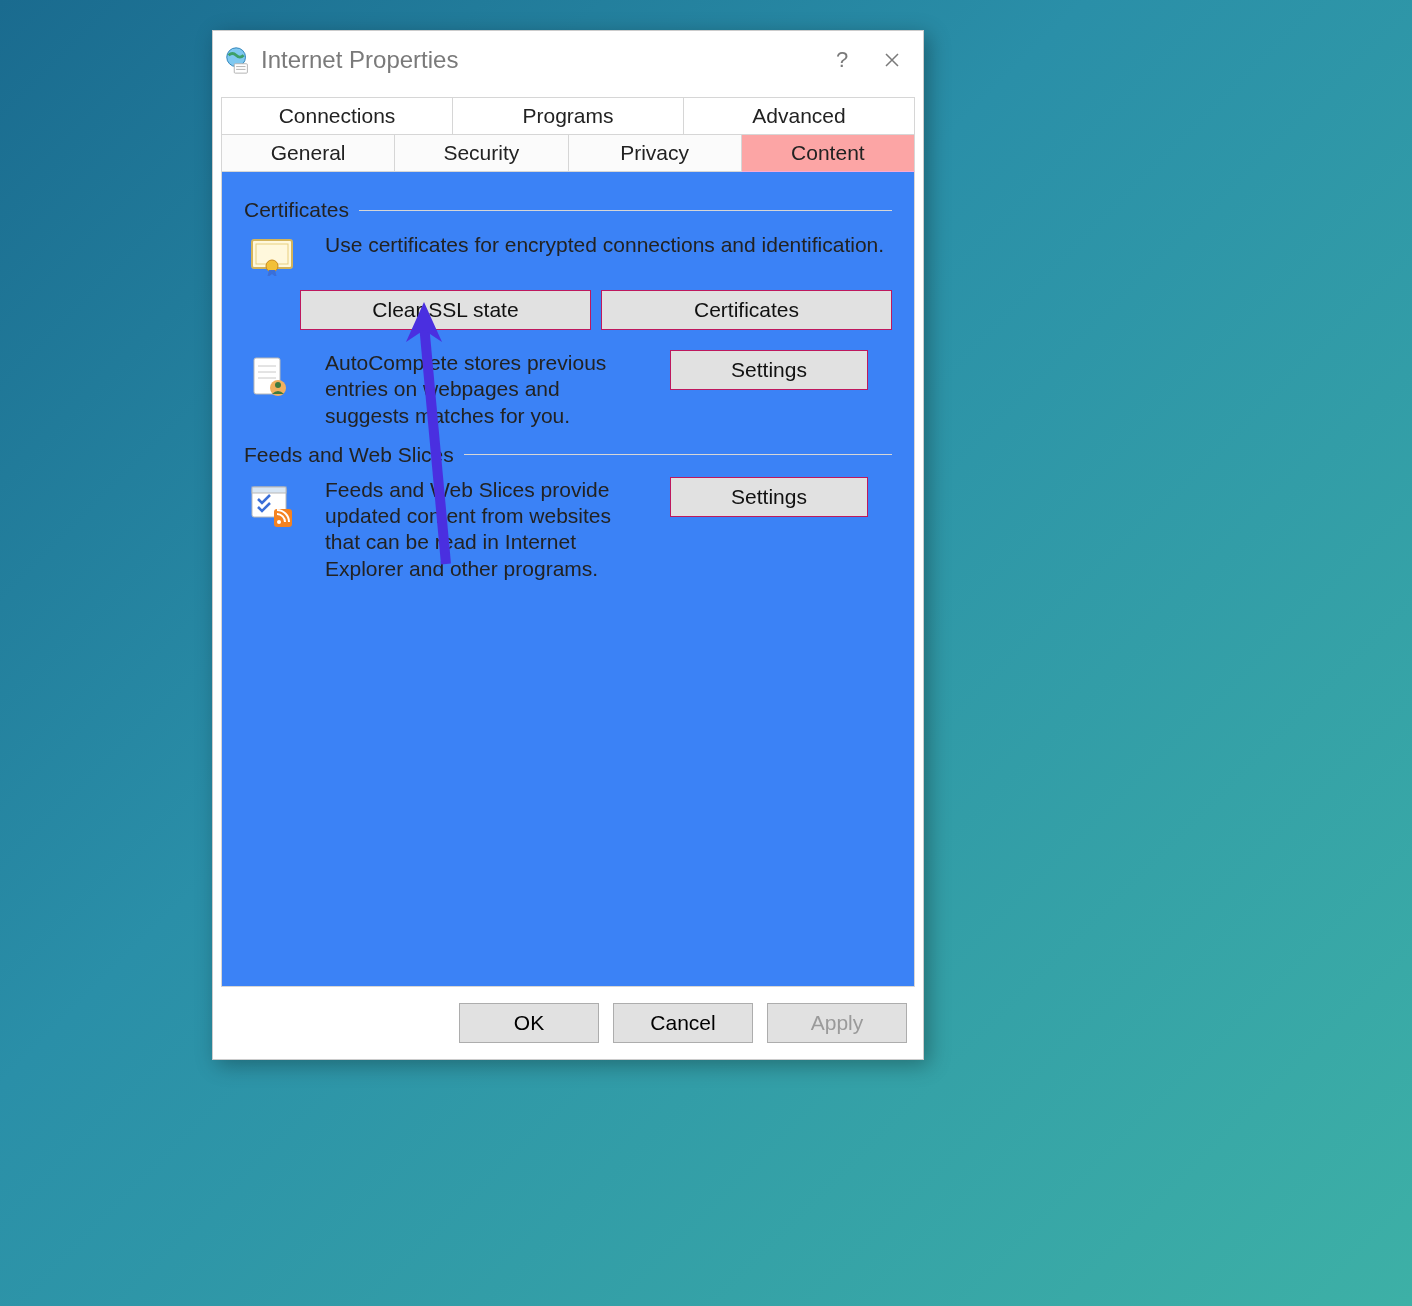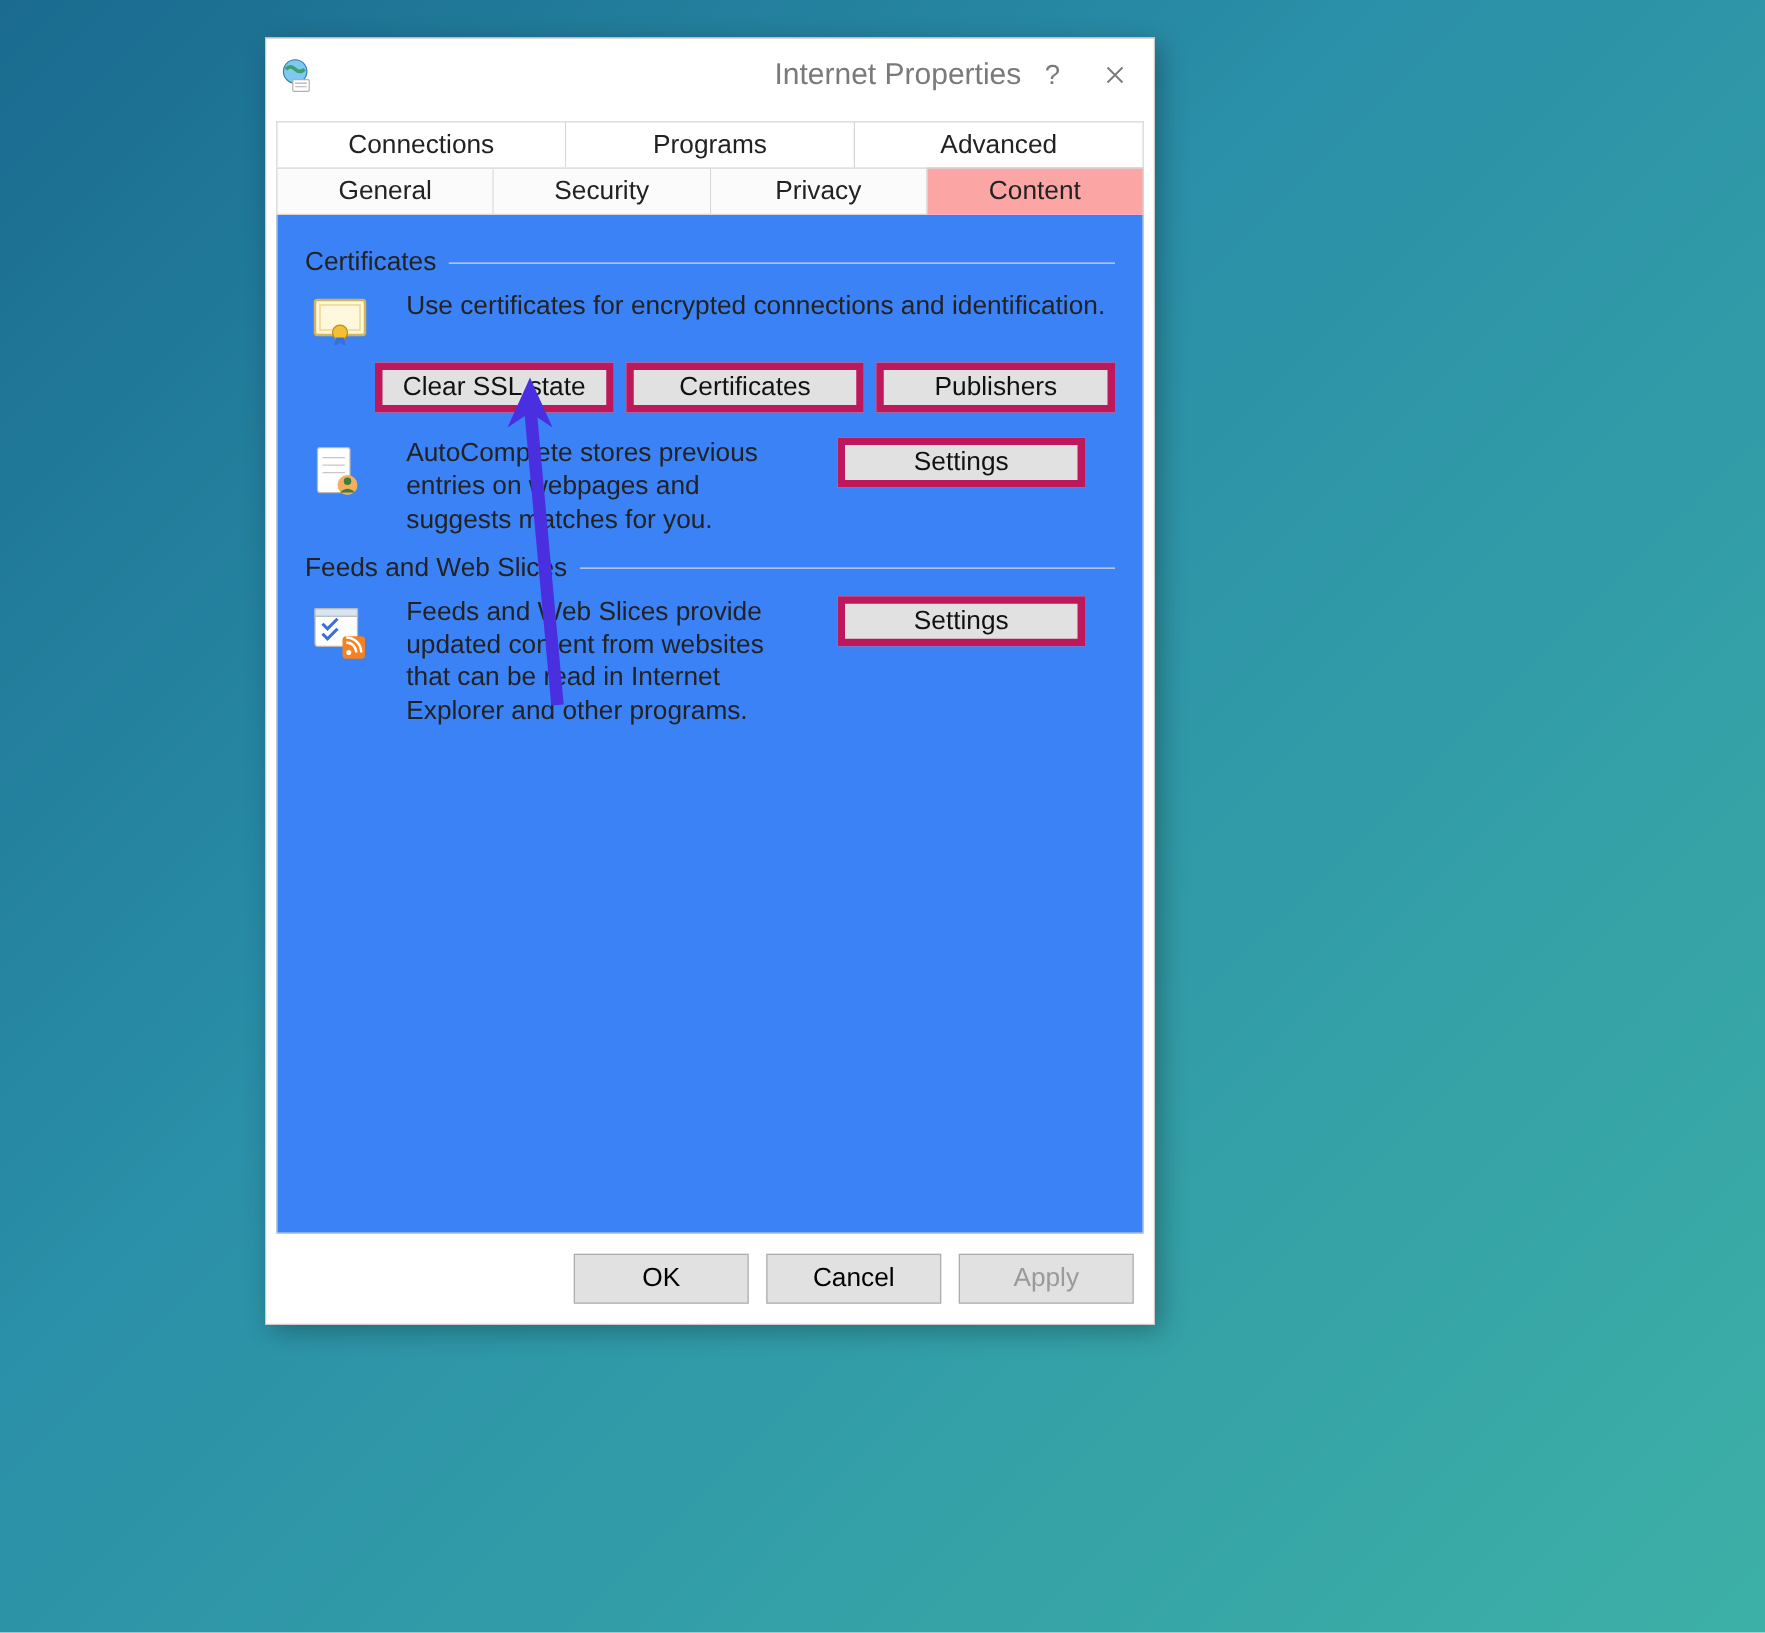--- a/index.html
+++ b/index.html
@@ -24,21 +24,21 @@
       display: flex;
       flex-direction: column;
     }
     .titlebar {
       display: flex;
       align-items: center;
       height: 58px;
       padding: 0 6px 0 10px;
     }
     .titlebar .icon { width: 30px; height: 30px; margin-right: 8px; }
-    .titlebar .title { flex: 1; font-size: 24px; color: #7a7a7a; text-align: right; }
+    .titlebar .title { flex: 1; font-size: 24px; color: #7a7a7a; }
     .titlebar .help, .titlebar .close {
       width: 50px; height: 40px; display: flex; align-items: center; justify-content: center;
       color: #7a7a7a; font-size: 22px; cursor: default;
     }
     .tabs-wrap { margin: 8px 8px 0 8px; border-radius: 10px; }
     .tab-row { display: flex; }
     .tab {
       flex: 1;
       text-align: center;
       padding: 6px 0;
@@ -66,21 +66,21 @@
     .group-header .label { font-size: 21px; color: #222; margin-right: 10px; }
     .group-header .rule { flex: 1; height: 1px; background: #d6d6d6; }
     .group-row { display: flex; align-items: flex-start; gap: 25px; }
     .group-row .gicon { width: 56px; display: flex; justify-content: center; padding-top: 4px; }
     .group-row .gdesc { flex: 1; font-size: 21px; color: #222; line-height: 1.25; }
     .group-row .gbtn { width: 200px; }
     .btns-row { display: flex; gap: 10px; margin: 14px 0 20px 56px; }
     .wbtn {
       display: inline-flex; align-items: center; justify-content: center;
       height: 40px; font-size: 21px; color: #111;
-      border: 6px solid #be185d; background: #e1e1e1; cursor: default;
+      border: 1px solid #be185d; background: #e1e1e1; cursor: default;
     }
     .wbtn.w3 { flex: 1; }
     .wbtn.w200 { width: 198px; height: 40px; }
     .footer {
       display: flex; gap: 14px; justify-content: flex-end;
       padding: 16px 16px 16px 16px;
     }
     .fbtn {
       width: 140px; height: 40px; font-size: 21px;
       border: 1px solid #adadad; background: #e1e1e1;
@@ -141,21 +141,20 @@
           <rect x="8" y="8" width="32" height="20" fill="none" stroke="#e8cf80"></rect>
           <circle cx="24" cy="30" r="6" fill="#f2c037" stroke="#c98a1b" stroke-width="1"></circle>
           <path d="M21 34 L19 42 L24 38 L29 42 L27 34" fill="#3a6fd8"></path>
         </svg>
       </span>
       <span class="gdesc">Use certificates for encrypted connections and identification.</span>
     </div>
     <div class="btns-row">
       <div class="wbtn w3">Clear SSL state</div>
       <div class="wbtn w3">Certificates</div>
-      <div class="wbtn w3">Publishers</div>
     </div>
 
     <div class="group-row" style="margin-bottom:14px;">
       <span class="gicon">
         <svg width="48" height="48" viewBox="0 0 48 48">
           <rect x="6" y="4" width="26" height="36" rx="2" fill="#fff" stroke="#b8b8b8"></rect>
           <line x1="10" y1="12" x2="28" y2="12" stroke="#c8c8c8"></line>
           <line x1="10" y1="18" x2="28" y2="18" stroke="#c8c8c8"></line>
           <line x1="10" y1="24" x2="28" y2="24" stroke="#c8c8c8"></line>
           <circle cx="30" cy="34" r="8" fill="#f2b05e"></circle>

